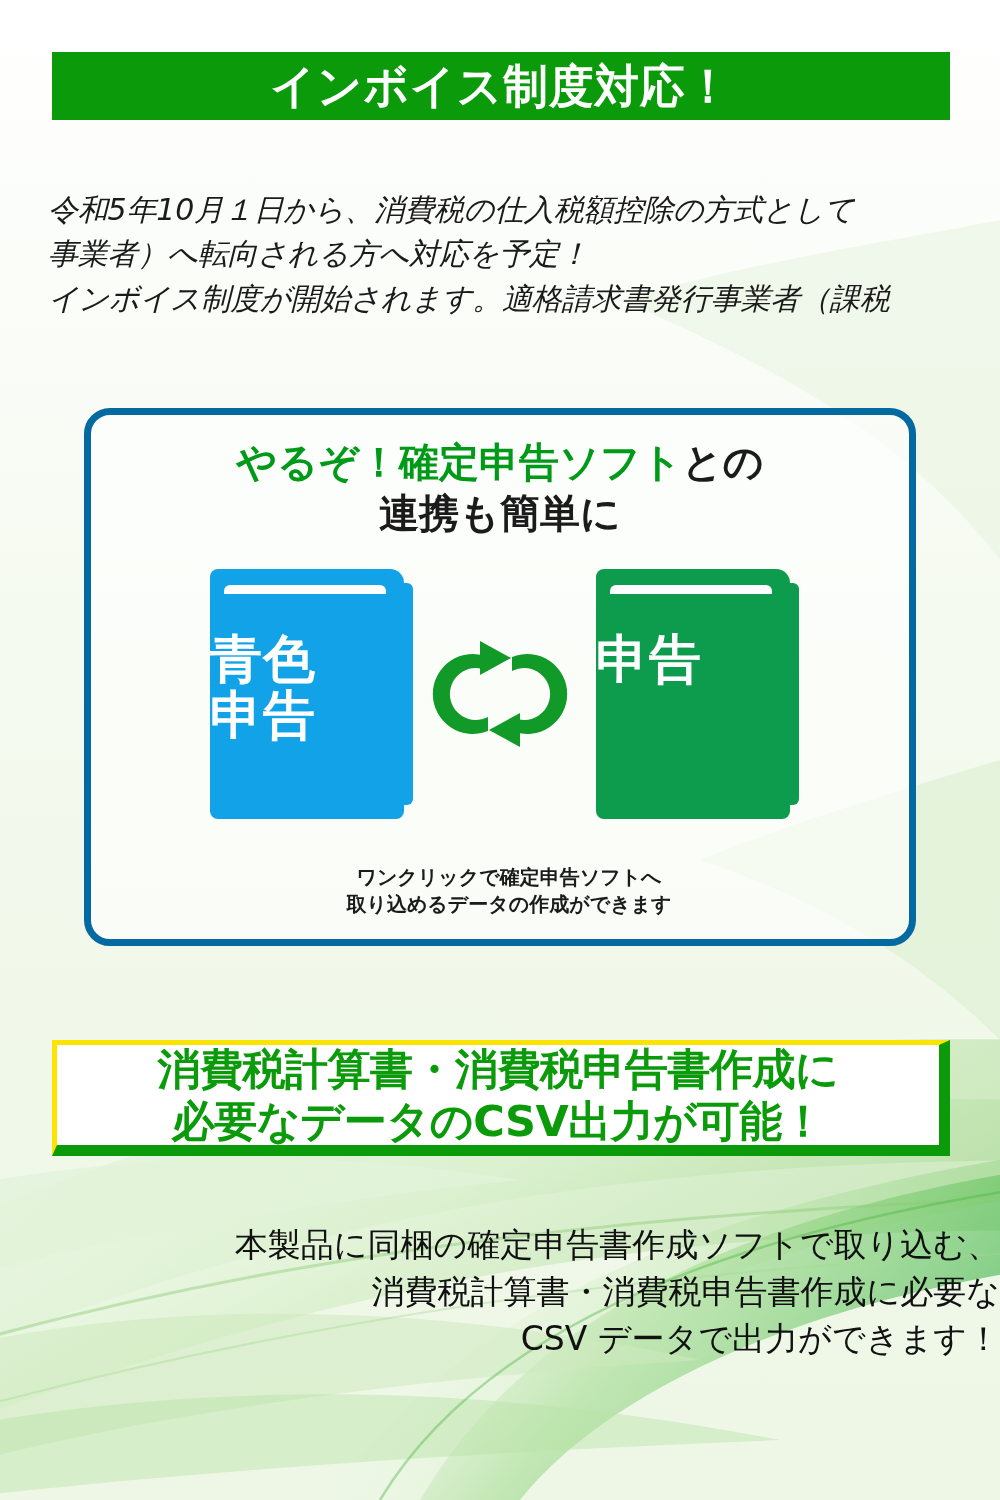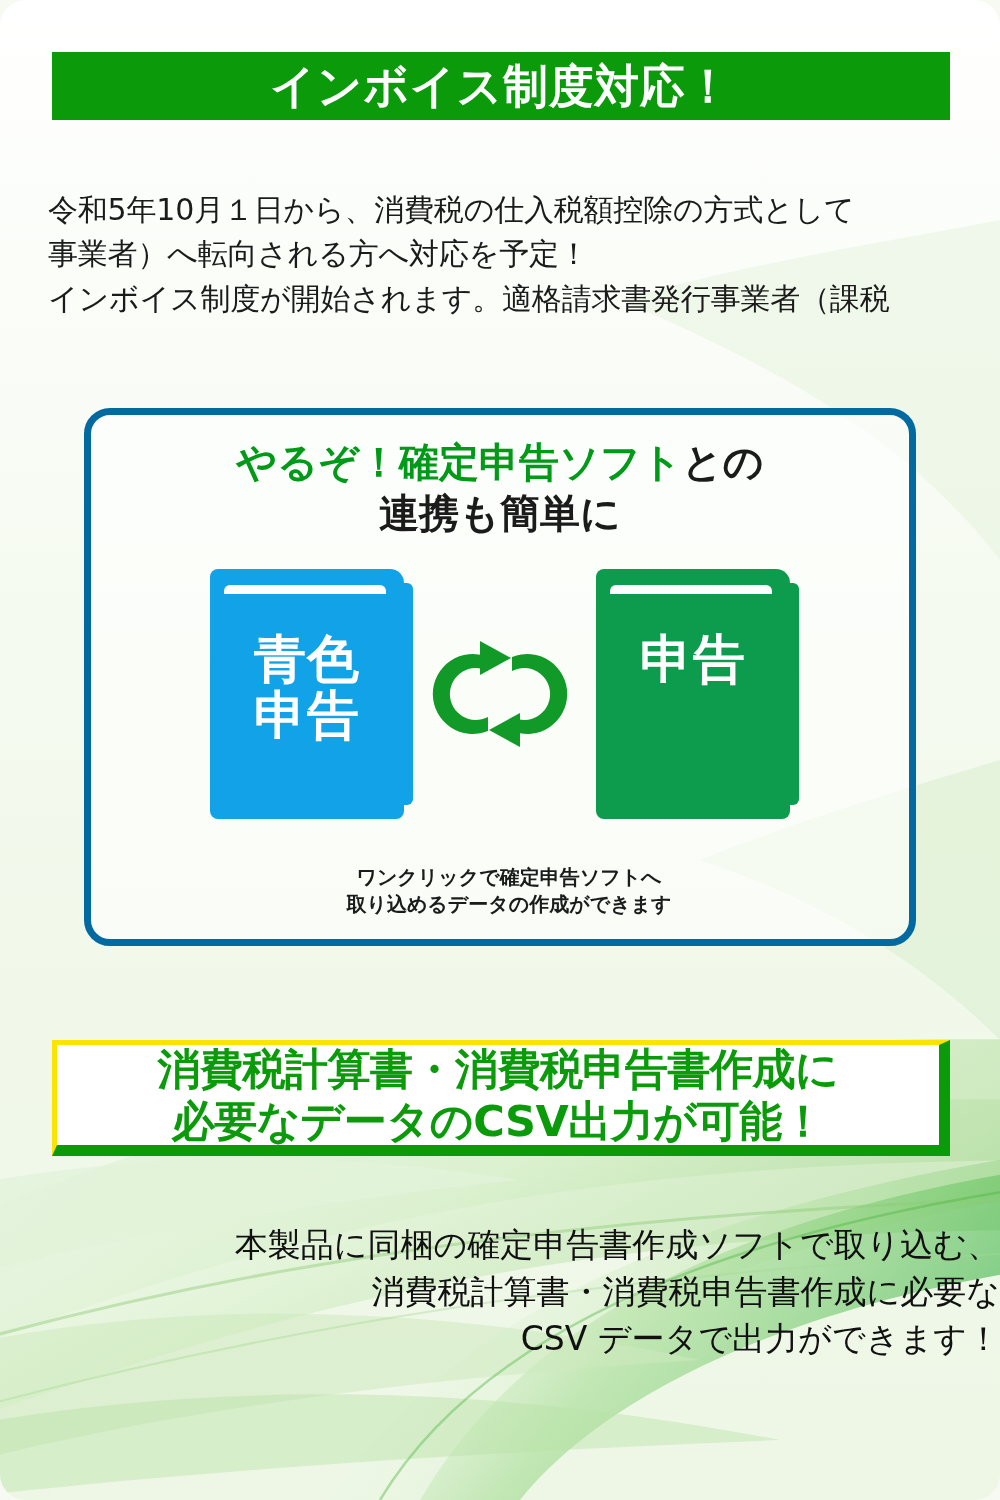--- a/index.html
+++ b/index.html
@@ -13,21 +13,20 @@
     background: #f6faf2;
     overflow: hidden;
   }
 
   #page {
     position: relative;
     width: 1000px;
     height: 1500px;
     overflow: hidden;
     background: #f7fbf3;
-    border-radius: 26px;
   }
 
   
   #bg {
     position: absolute;
     inset: 0;
     z-index: 0;
     pointer-events: none;
   }
 
@@ -59,21 +58,21 @@
     position: absolute;
     left: 48px;
     top: 188px;
     width: 910px;
     z-index: 3;
     color: #1b1b1b;
     font-size: 30px;
     line-height: 1.48;
     letter-spacing: -0.2px;
   }
-  .intro .line { display: block; white-space: nowrap; }
+  .intro .line { display: block; white-space: nowrap; font-style: italic; }
 
   
   .card {
     position: absolute;
     left: 84px;
     top: 408px;
     width: 832px;
     height: 538px;
     border: 7px solid #0369a1;
     border-radius: 26px;
@@ -151,21 +150,21 @@
     height: 10px;
     border-radius: 10px 10px 0 0;
     background: transparent;
     border-top: 0;
   }
   .book .label {
     position: absolute;
     left: 0;
     top: 62px;
     width: 100%;
-    text-align: center;
+    text-align: left;
     color: #ffffff;
     font-size: 52px;
     font-weight: bold;
     line-height: 1.08;
     letter-spacing: 1px;
   }
   .book .label span { display: block; }
 
   .sync-wrap {
     width: 192px;

